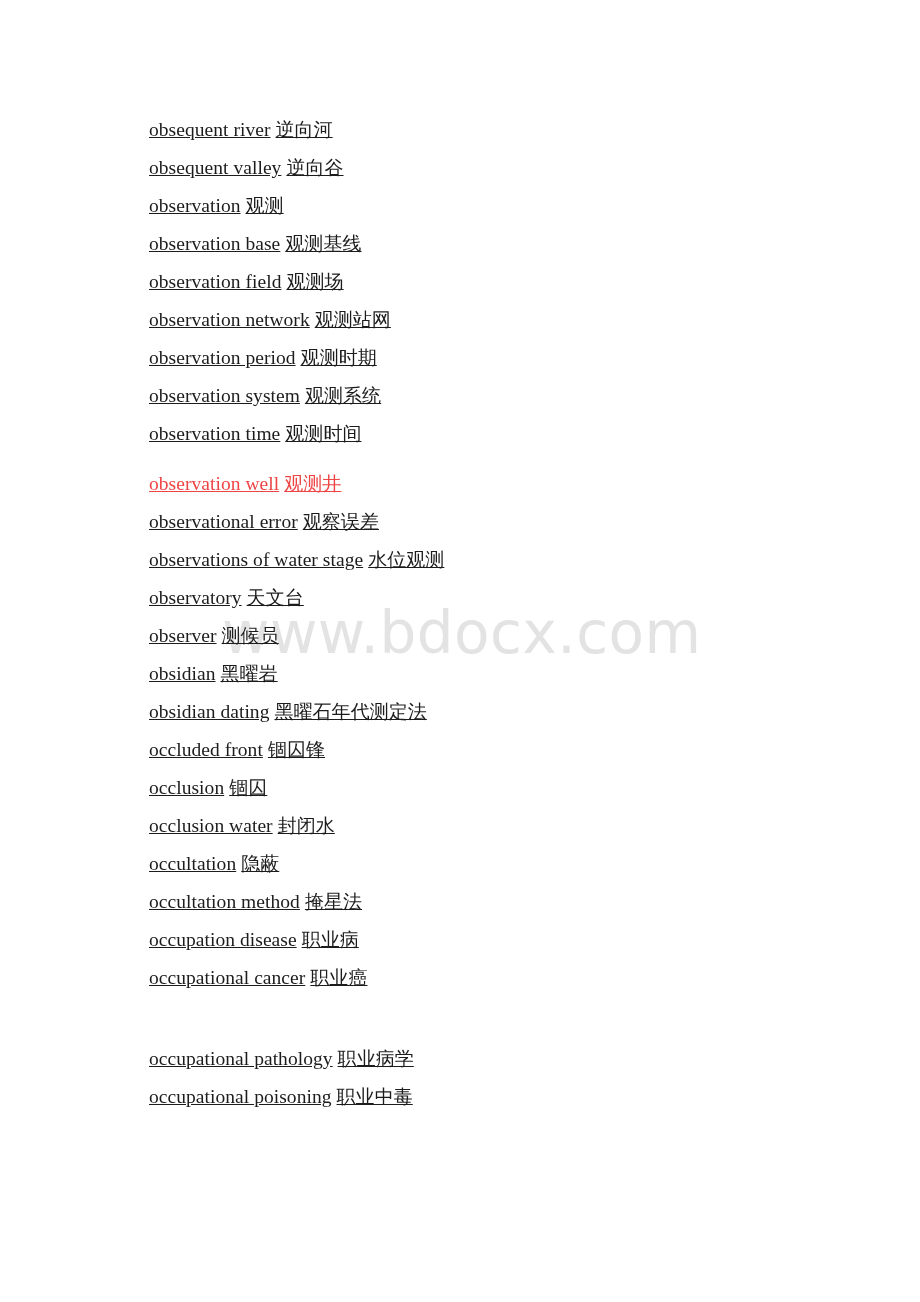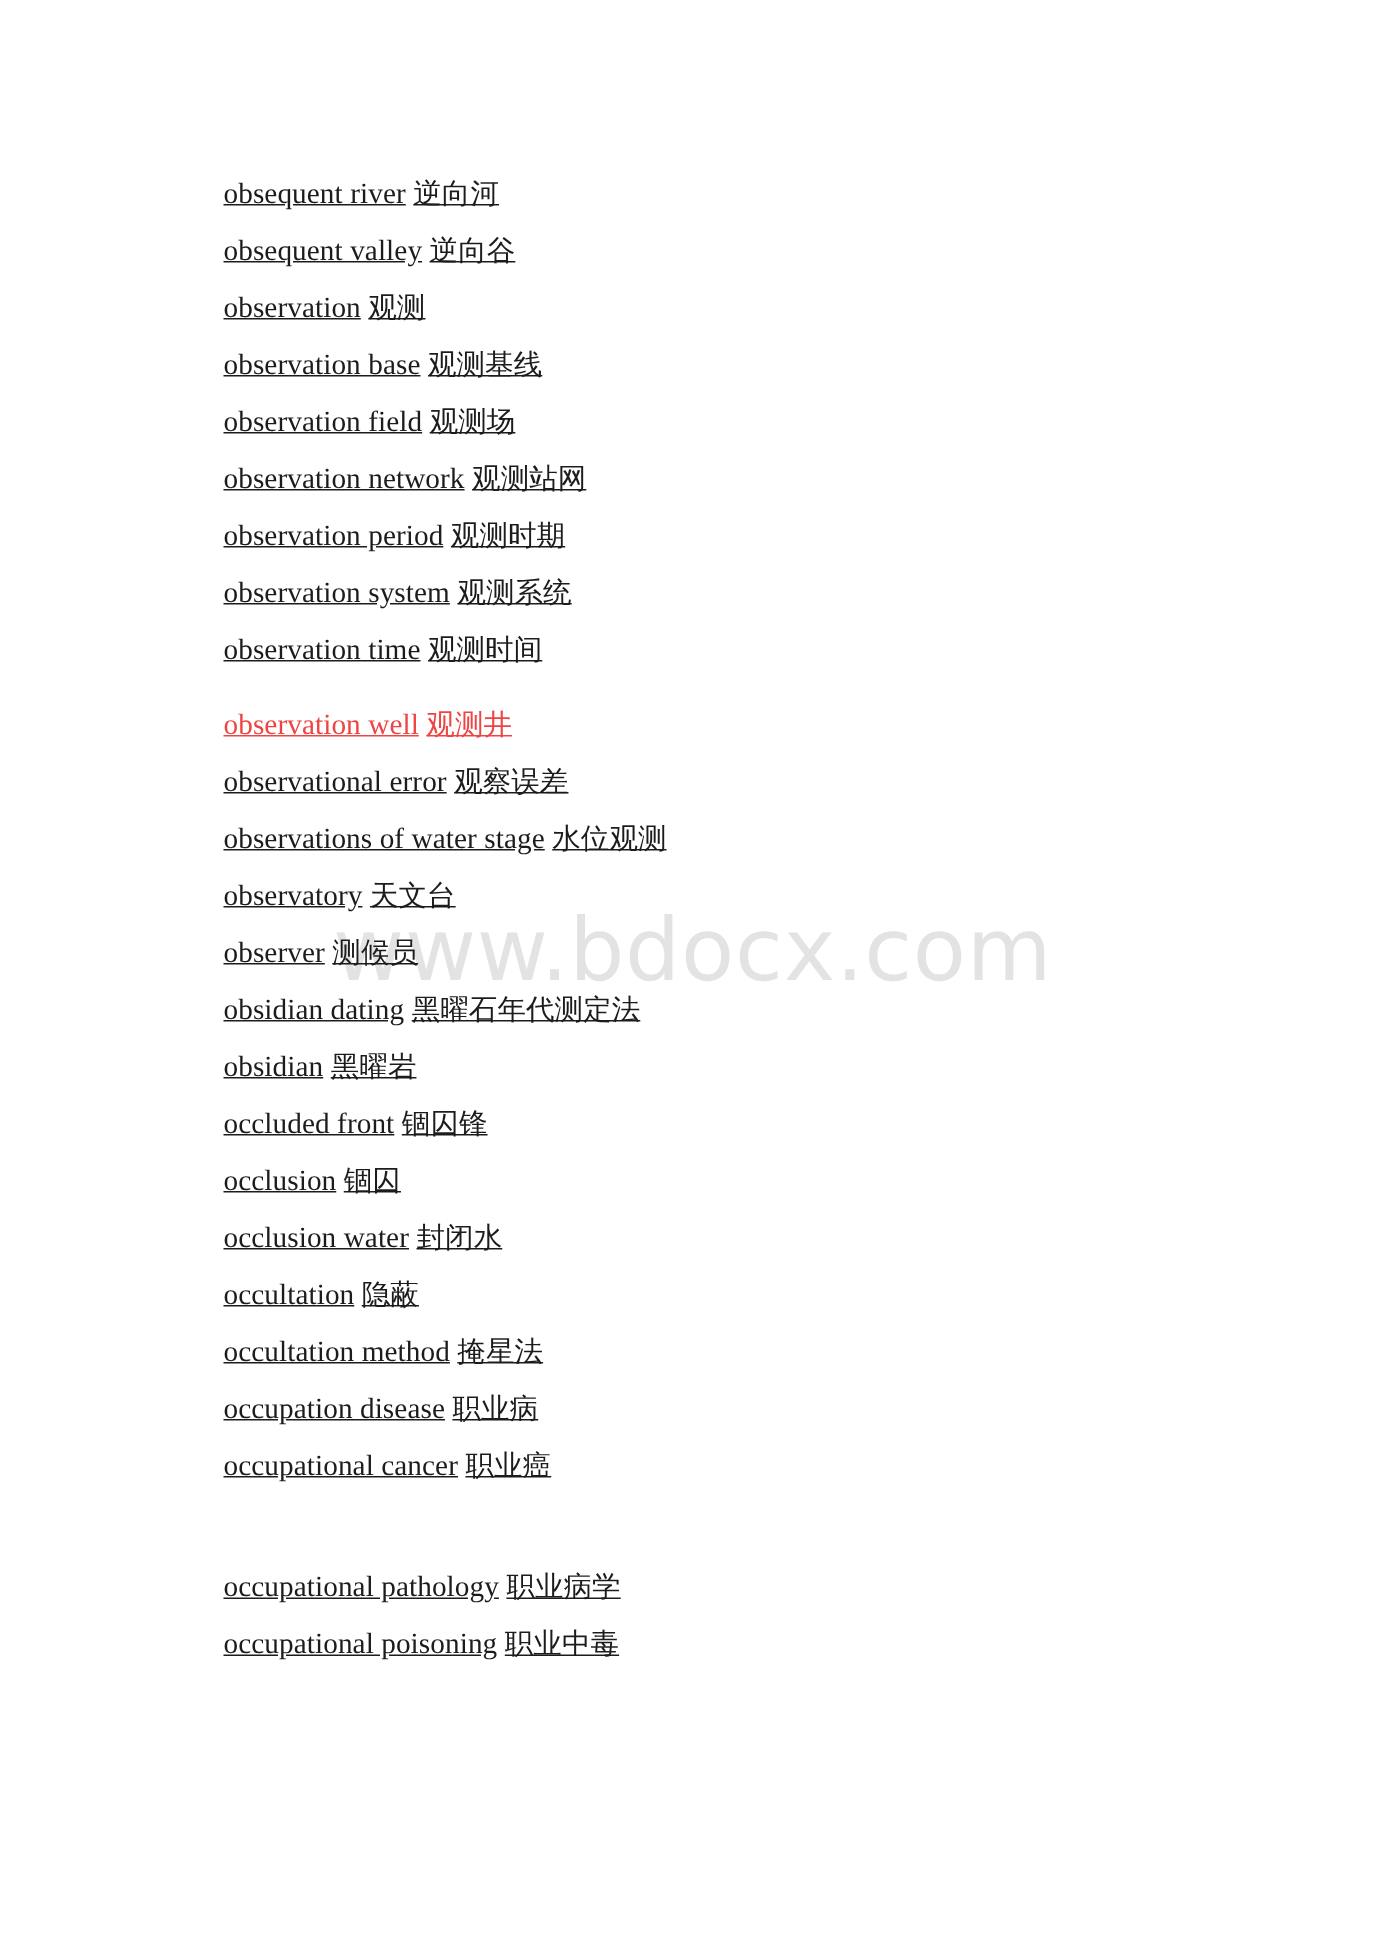--- a/index.html
+++ b/index.html
@@ -77,22 +77,22 @@
       <div class="entry" style="color: rgb(28, 28, 28);"><span class="term">observation field</span><span class="gloss">观测场</span></div>
       <div class="entry" style="color: rgb(28, 28, 28);"><span class="term">observation network</span><span class="gloss">观测站网</span></div>
       <div class="entry" style="color: rgb(28, 28, 28);"><span class="term">observation period</span><span class="gloss">观测时期</span></div>
       <div class="entry" style="color: rgb(28, 28, 28);"><span class="term">observation system</span><span class="gloss">观测系统</span></div>
       <div class="entry" style="color: rgb(28, 28, 28);"><span class="term">observation time</span><span class="gloss">观测时间</span></div>
       <div class="entry" style="color: #ef4444; margin-top: 12px;"><span class="term">observation well</span><span class="gloss">观测井</span></div>
       <div class="entry" style="color: rgb(28, 28, 28);"><span class="term">observational error</span><span class="gloss">观察误差</span></div>
       <div class="entry" style="color: rgb(28, 28, 28);"><span class="term">observations of water stage</span><span class="gloss">水位观测</span></div>
       <div class="entry" style="color: rgb(28, 28, 28);"><span class="term">observatory</span><span class="gloss">天文台</span></div>
       <div class="entry" style="color: rgb(28, 28, 28);"><span class="term">observer</span><span class="gloss">测候员</span></div>
+      <div class="entry" style="color: rgb(28, 28, 28);"><span class="term">obsidian</span><span class="gloss">黑曜岩</span></div>
       <div class="entry" style="color: rgb(28, 28, 28);"><span class="term">obsidian dating</span><span class="gloss">黑曜石年代测定法</span></div>
-      <div class="entry" style="color: rgb(28, 28, 28);"><span class="term">obsidian</span><span class="gloss">黑曜岩</span></div>
       <div class="entry" style="color: rgb(28, 28, 28);"><span class="term">occluded front</span><span class="gloss">锢囚锋</span></div>
       <div class="entry" style="color: rgb(28, 28, 28);"><span class="term">occlusion</span><span class="gloss">锢囚</span></div>
       <div class="entry" style="color: rgb(28, 28, 28);"><span class="term">occlusion water</span><span class="gloss">封闭水</span></div>
       <div class="entry" style="color: rgb(28, 28, 28);"><span class="term">occultation</span><span class="gloss">隐蔽</span></div>
       <div class="entry" style="color: rgb(28, 28, 28);"><span class="term">occultation method</span><span class="gloss">掩星法</span></div>
       <div class="entry" style="color: rgb(28, 28, 28);"><span class="term">occupation disease</span><span class="gloss">职业病</span></div>
       <div class="entry" style="color: rgb(28, 28, 28);"><span class="term">occupational cancer</span><span class="gloss">职业癌</span></div>
       <div class="entry" style="color: rgb(28, 28, 28); margin-top: 43px;"><span class="term">occupational pathology</span><span class="gloss">职业病学</span></div>
       <div class="entry" style="color: rgb(28, 28, 28);"><span class="term">occupational poisoning</span><span class="gloss">职业中毒</span></div>
     </div>

